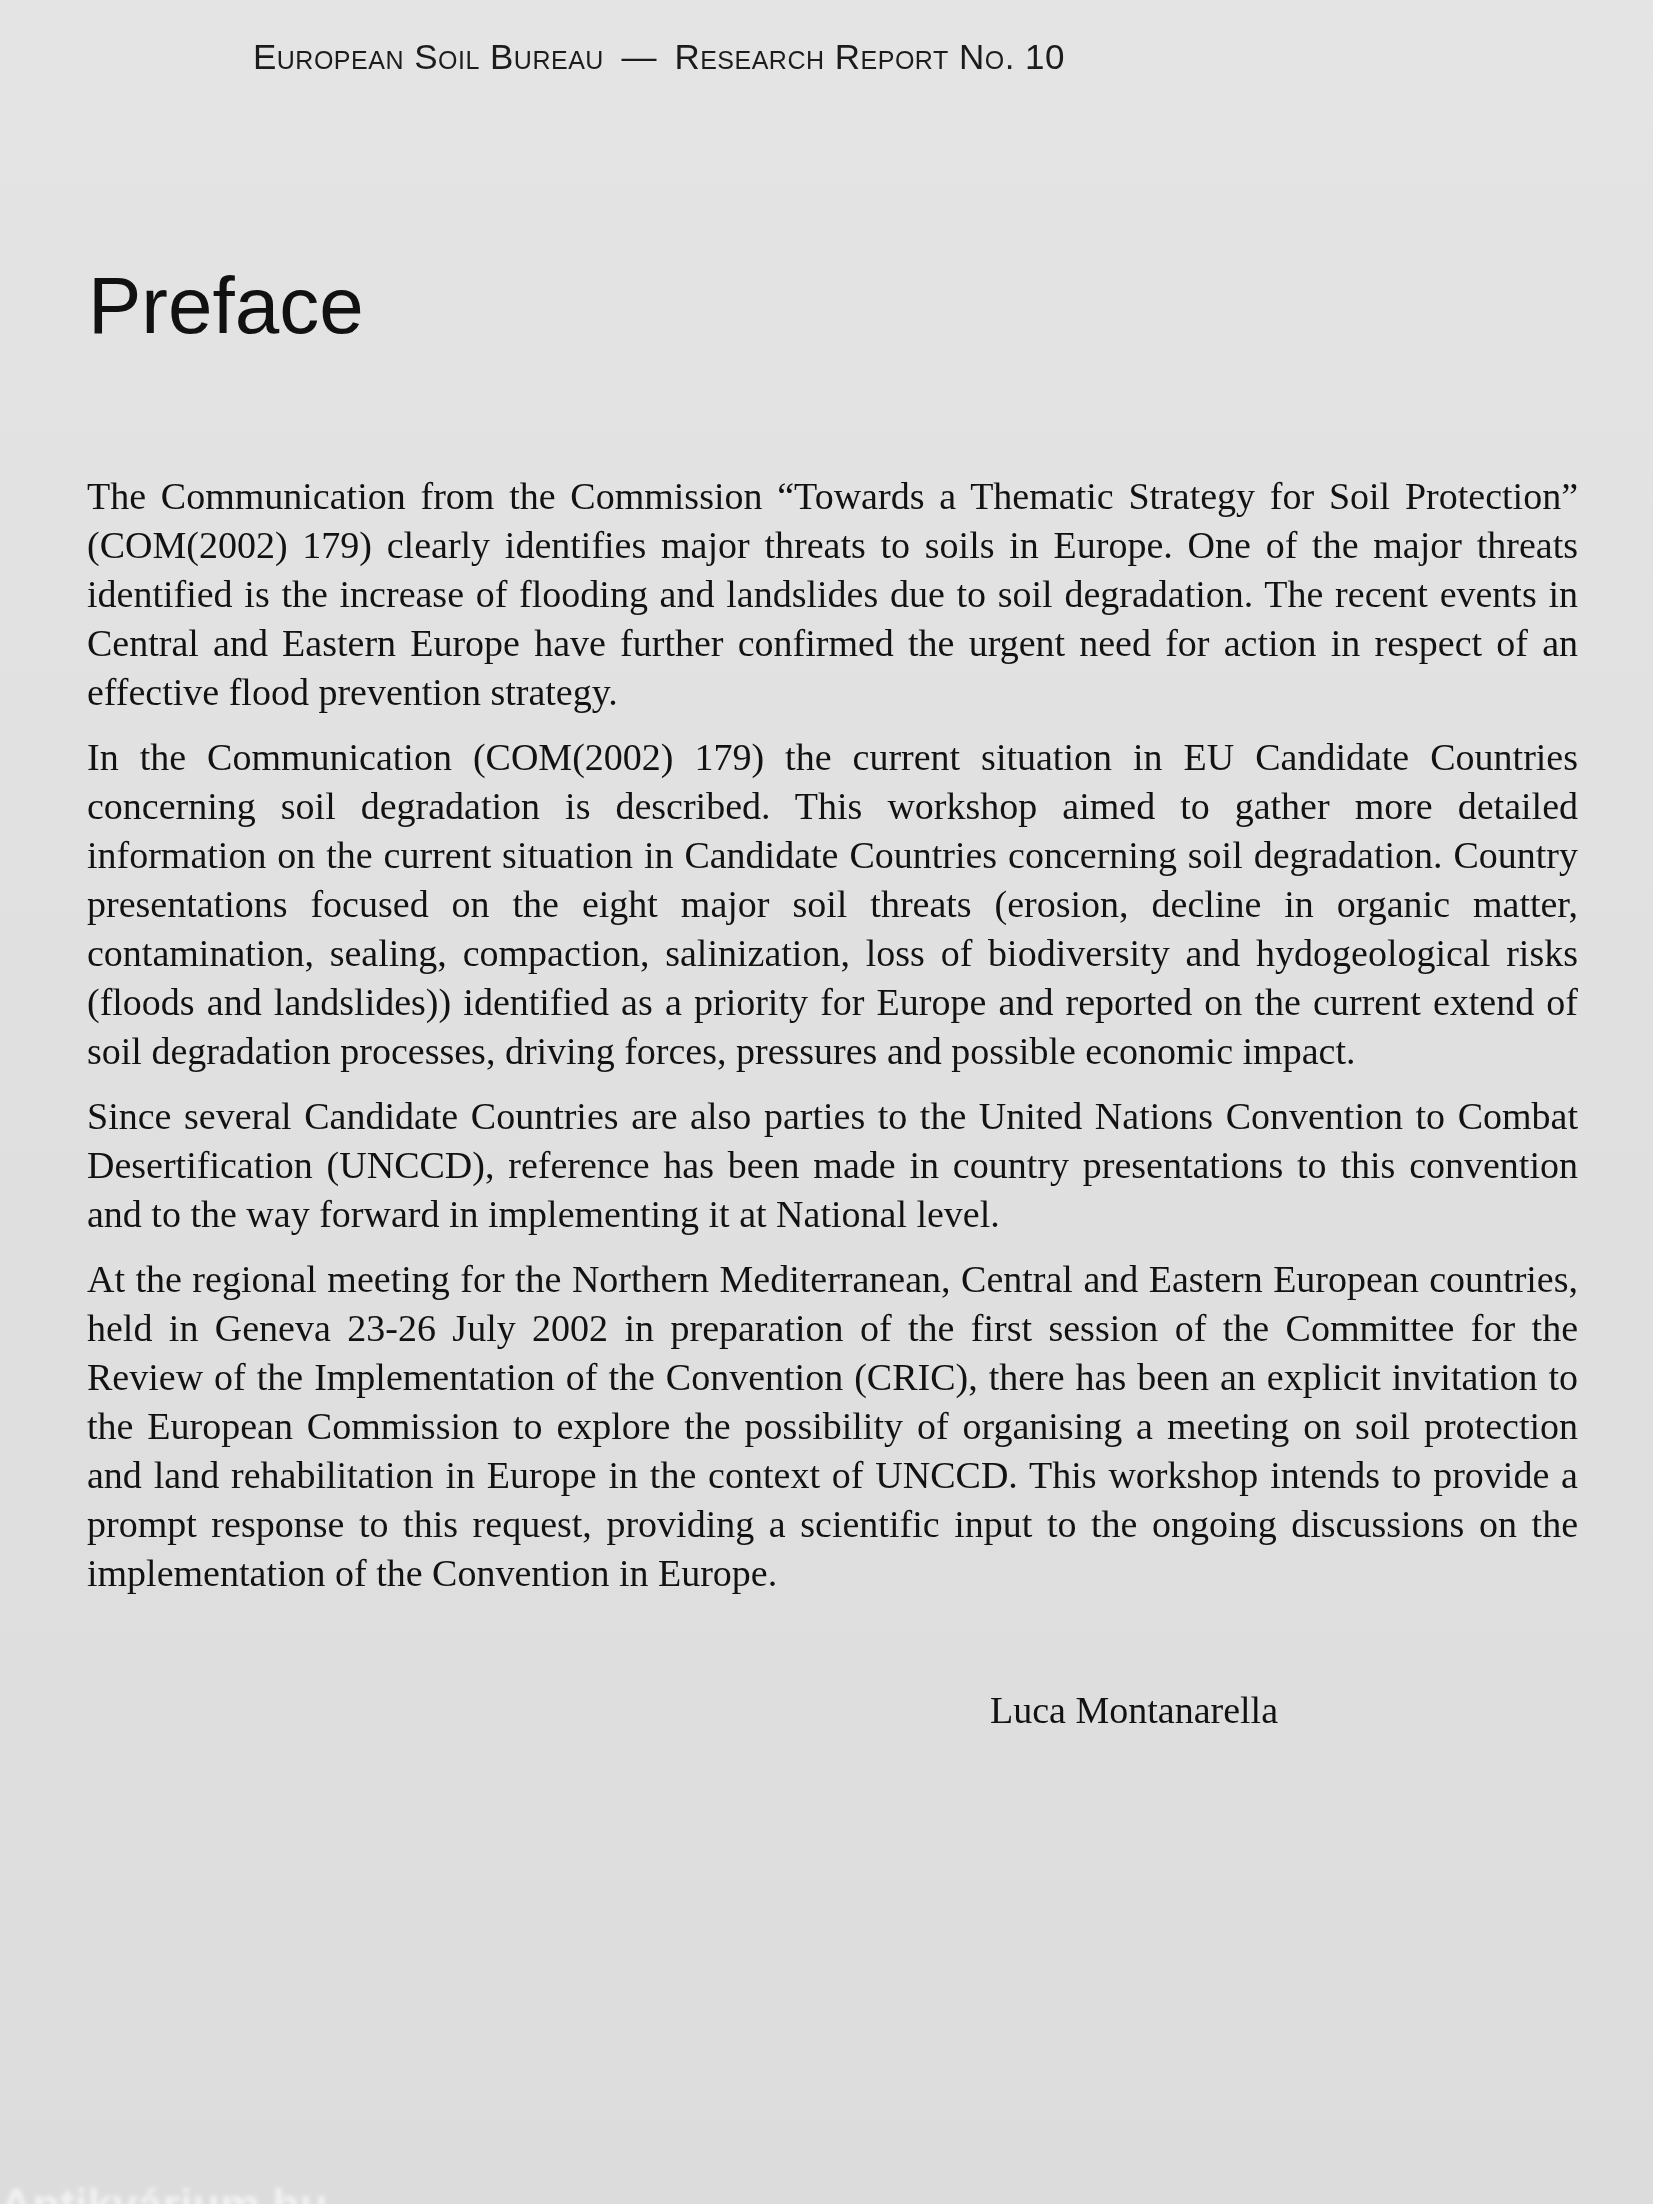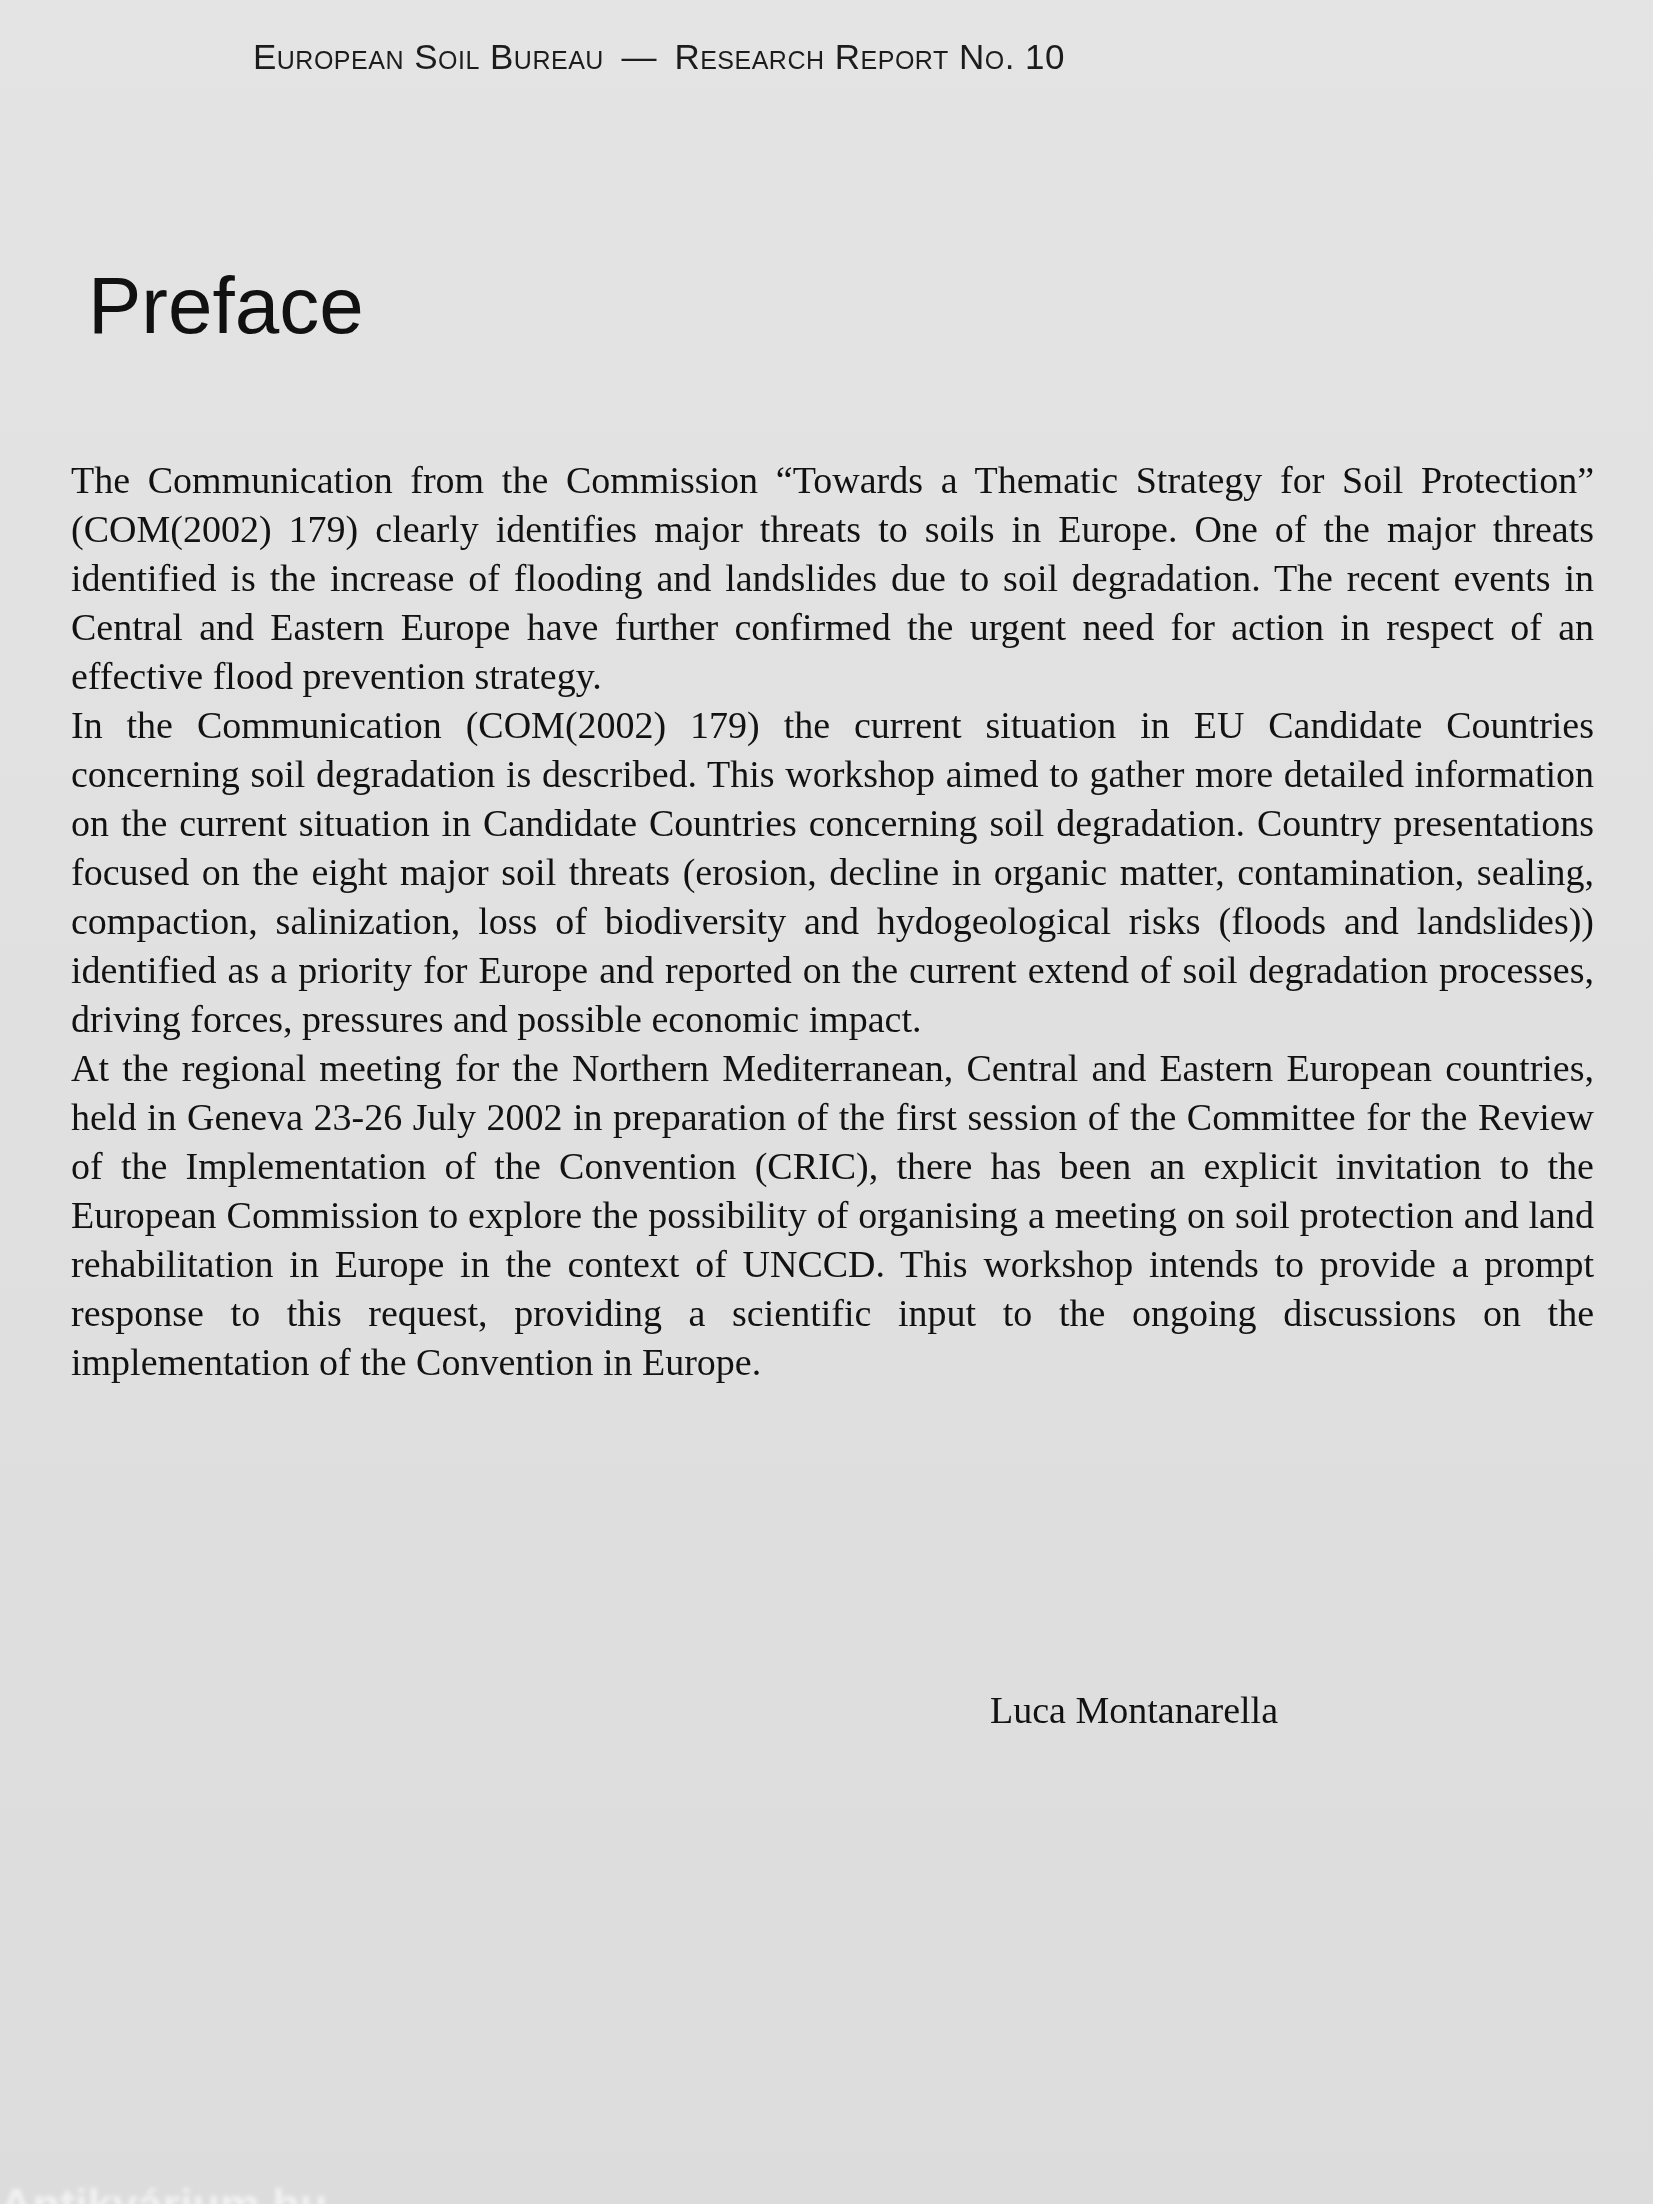--- a/index.html
+++ b/index.html
@@ -46,21 +46,21 @@
       top: 456px;
       left: 71px;
       width: 1523px;
       font-family: "Liberation Serif", serif;
       font-size: 38px;
       line-height: 49px;
       text-align: justify;
       color: #121212;
     }
     .body-text p {
-      margin: 0;
+      margin: 16px;
     }
     .signature {
       position: absolute;
       top: 1688px;
       left: 990px;
       font-family: "Liberation Serif", serif;
       font-size: 38px;
       color: #121212;
     }
     .watermark {
@@ -80,19 +80,20 @@
 
 <div class="running-header">
   <span>European Soil Bureau</span><span class="sep">—</span><span>Research Report No. 10</span>
 </div>
 
 <h1 class="page-title">Preface</h1>
 
 <div class="body-text">
   <p>The Communication from the Commission “Towards a Thematic Strategy for Soil Protection” (COM(2002) 179) clearly identifies major threats to soils in Europe. One of the major threats identified is the increase of flooding and landslides due to soil degradation. The recent events in Central and Eastern Europe have further confirmed the urgent need for action in respect of an effective flood prevention strategy.</p>
   <p>In the Communication (COM(2002) 179) the current situation in EU Candidate Countries concerning soil degradation is described. This workshop aimed to gather more detailed information on the current situation in Candidate Countries concerning soil degradation. Country presentations focused on the eight major soil threats (erosion, decline in organic matter, contamination, sealing, compaction, salinization, loss of biodiversity and hydogeological risks (floods and landslides)) identified as a priority for Europe and reported on the current extend of soil degradation processes, driving forces, pressures and possible economic impact.</p>
+  <p>Since several Candidate Countries are also parties to the United Nations Convention to Combat Desertification (UNCCD), reference has been made in country presentations to this convention and to the way forward in implementing it at National level.</p>
   <p>At the regional meeting for the Northern Mediterranean, Central and Eastern European countries, held in Geneva 23-26 July 2002 in preparation of the first session of the Committee for the Review of the Implementation of the Convention (CRIC), there has been an explicit invitation to the European Commission to explore the possibility of organising a meeting on soil protection and land rehabilitation in Europe in the context of UNCCD. This workshop intends to provide a prompt response to this request, providing a scientific input to the ongoing discussions on the implementation of the Convention in Europe.</p>
 </div>
 
 <div class="signature">Luca Montanarella</div>
 
 <div class="watermark">Antikvárium.hu</div>
 
 
 </body></html>

